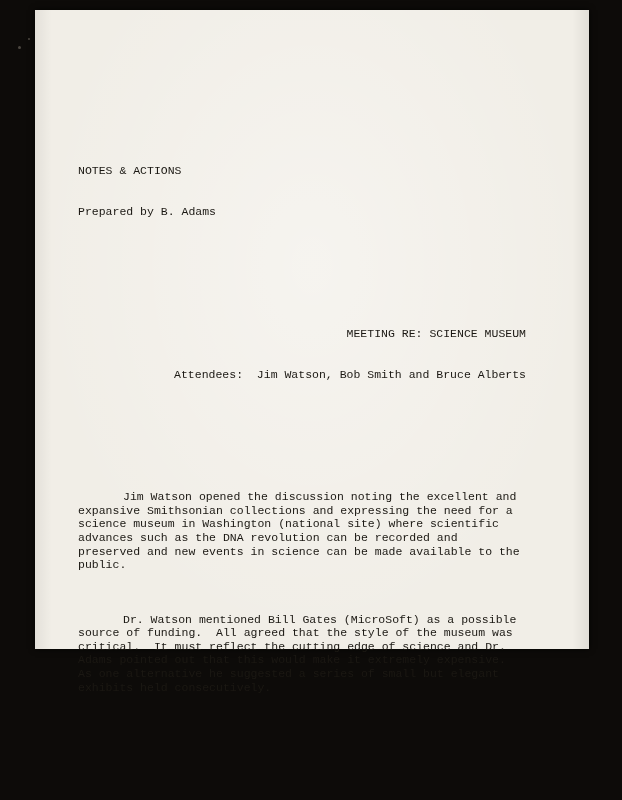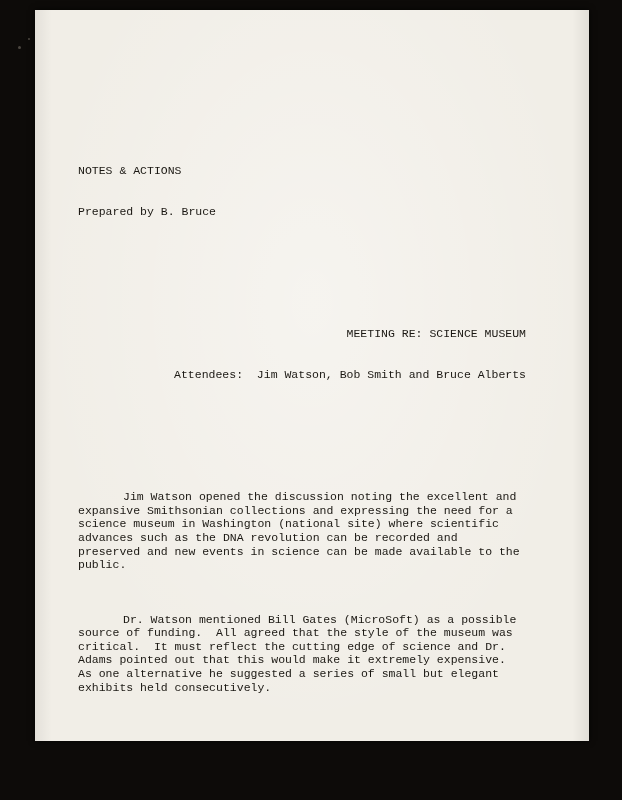--- a/index.html
+++ b/index.html
@@ -27,21 +27,21 @@
     background: #8a8378;
     border-radius: 50%;
   }
   .scan-artifact i.d1 { left: 2px;  top: 10px; width: 3px; height: 3px; }
   .scan-artifact i.d2 { left: 12px; top: 2px;  width: 2px; height: 2px; }
   .paper {
     position: absolute;
     left: 35px;
     top: 10px;
     width: 554px;
-    height: 731px;
+    height: 639px;
     background: #f1eee7;
     background-image:
       radial-gradient(ellipse at 50% 40%, rgba(255,255,255,0.35), rgba(0,0,0,0) 70%),
       linear-gradient(90deg, rgba(0,0,0,0.06), rgba(0,0,0,0) 3%, rgba(0,0,0,0) 97%, rgba(0,0,0,0.07));
     box-shadow: 0 0 6px rgba(0,0,0,0.8);
   }
   .page-content {
     position: absolute;
     left: 43px;
     top: 86px;
@@ -69,21 +69,21 @@
 <div class="scan-artifact">
   <i class="d1"></i>
     <i class="d2"></i>
 </div>
 
 <div class="paper">
   <div class="page-content">
 
     <div class="memo-header">
       <div>NOTES &amp; ACTIONS</div>
-      <div>Prepared by B. Bruce</div>
+      <div>Prepared by B. Adams</div>
     </div>
 
     <div class="meeting-heading">
       <div>MEETING RE: SCIENCE MUSEUM</div>
       <div>Attendees:  Jim Watson, Bob Smith and Bruce Alberts</div>
     </div>
 
     <div class="body-text">
       <p>Jim Watson opened the discussion noting the excellent and expansive Smithsonian collections and expressing the need for a science museum in Washington (national site) where scientific advances such as the DNA revolution can be recorded and preserved and new events in science can be made available to the public.</p>
       <p>Dr. Watson mentioned Bill Gates (MicroSoft) as a possible source of funding.  All agreed that the style of the museum was critical.  It must reflect the cutting edge of science and Dr. Adams pointed out that this would make it extremely expensive. As one alternative he suggested a series of small but elegant exhibits held consecutively.</p>

